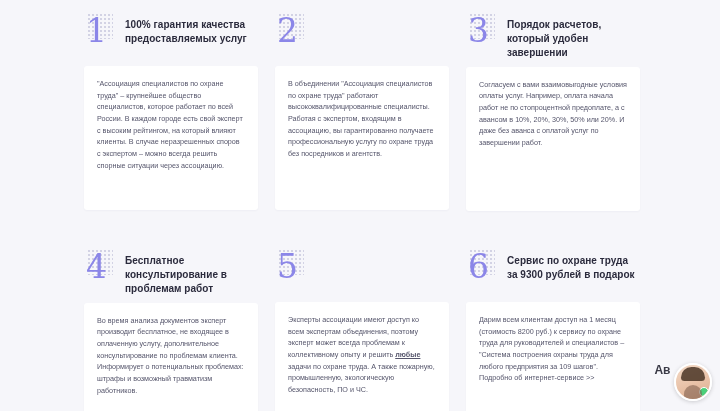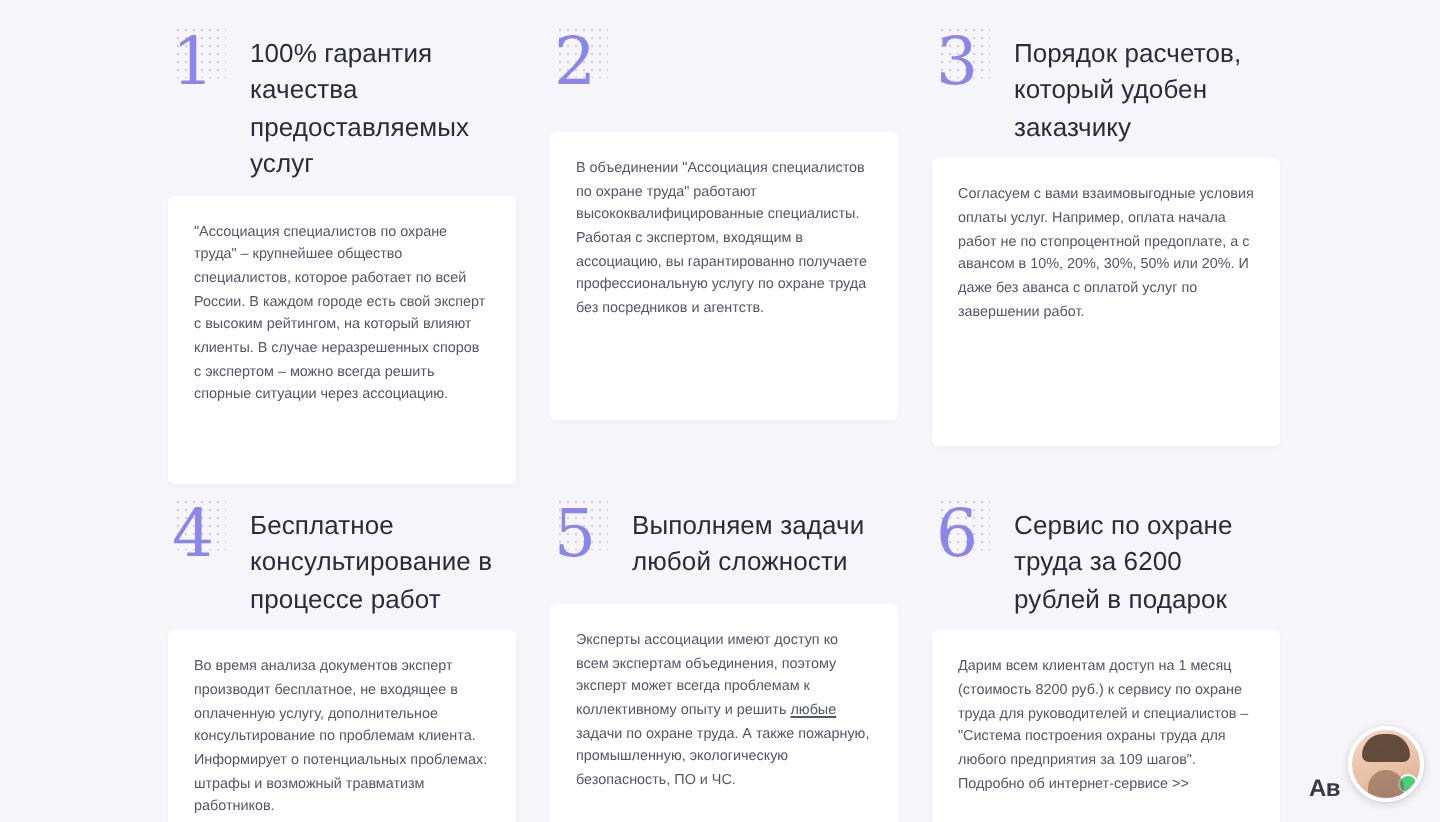--- a/index.html
+++ b/index.html
@@ -51,48 +51,48 @@
     position:absolute;
     left:0px;top:2px;
     font-family:"DejaVu Serif","Liberation Serif",serif;
     font-size:33px;
     font-weight:400;
     color:#8b86e8;
     line-height:1;
     letter-spacing:-1px;
   }
   .card-title{
-    font-size:13px;
-    font-weight:normal;
+    font-size:10px;
+    font-weight:bold;
     color:#2b2b3d;
     line-height:1.42;
     padding-top:6px;
     letter-spacing:.05px;
   }
   .card-body{
     background:#ffffff;
     border-radius:3px;
     margin-top:6px;
     padding:12px 13px 14px 13px;
     font-size:7.2px;
     line-height:1.62;
     color:#55556b;
     min-height:118px;
     box-shadow:0 1px 2px rgba(40,40,80,.035);
   }
   .card-body p{margin:0;}
-  .u{ text-decoration:underline; }
+  .u{ text-decoration:underline;font-weight:bold; }
   .row2 .card-body{min-height:110px;}
   .row2{margin-top:16px;}
 
   
   .widget{
     position:absolute;
     right:8px;bottom:10px;
-    display:flex;align-items:flex-end;
+    display:flex;align-items:flex-start;
     gap:4px;
   }
   .widget-label{
     font-size:12px;
     font-weight:bold;
     color:#3a3a46;
     letter-spacing:-.3px;
   }
   .widget-avatar{
     width:34px;height:34px;
@@ -158,64 +158,63 @@
         <p>В объединении "Ассоциация специалистов по охране труда" работают высококвалифицированные специалисты. Работая с экспертом, входящим в ассоциацию, вы гарантированно получаете профессиональную услугу по охране труда без посредников и агентств.</p>
       </div>
     </div>
 
     <div class="card">
       <div class="card-head">
         <div class="numwrap">
           <div class="dots"></div>
           <div class="num">3</div>
         </div>
-        <div class="card-title">Порядок расчетов, который удобен заказчику</div>
+        <div class="card-title">Порядок расчетов, который удобен завершении</div>
       </div>
       <div class="card-body">
         <p>Согласуем с вами взаимовыгодные условия оплаты услуг. Например, оплата начала работ не по стопроцентной предоплате, а с авансом в 10%, 20%, 30%, 50% или 20%. И даже без аванса с оплатой услуг по завершении работ.</p>
       </div>
     </div>
 
   </div>
 
   <div class="grid row2" style="top:232px;">
 
     <div class="card">
       <div class="card-head">
         <div class="numwrap">
           <div class="dots"></div>
           <div class="num">4</div>
         </div>
-        <div class="card-title">Бесплатное консультирование в процессе работ</div>
+        <div class="card-title">Бесплатное консультирование в проблемам работ</div>
       </div>
       <div class="card-body">
         <p>Во время анализа документов эксперт производит бесплатное, не входящее в оплаченную услугу, дополнительное консультирование по проблемам клиента. Информирует о потенциальных проблемах: штрафы и возможный травматизм работников.</p>
       </div>
     </div>
 
     <div class="card">
       <div class="card-head">
         <div class="numwrap">
           <div class="dots"></div>
           <div class="num">5</div>
         </div>
-        <div class="card-title">Выполняем задачи любой сложности</div>
       </div>
       <div class="card-body">
         <p><span>Эксперты ассоциации имеют доступ ко всем экспертам объединения, поэтому эксперт может всегда проблемам к коллективному опыту и решить </span><span class="u">любые</span><span> задачи по охране труда. А также пожарную, промышленную, экологическую безопасность, ПО и ЧС.</span></p>
       </div>
     </div>
 
     <div class="card">
       <div class="card-head">
         <div class="numwrap">
           <div class="dots"></div>
           <div class="num">6</div>
         </div>
-        <div class="card-title">Сервис по охране труда за 6200 рублей в подарок</div>
+        <div class="card-title">Сервис по охране труда за 9300 рублей в подарок</div>
       </div>
       <div class="card-body">
         <p>Дарим всем клиентам доступ на 1 месяц (стоимость 8200 руб.) к сервису по охране труда для руководителей и специалистов – "Система построения охраны труда для любого предприятия за 109 шагов". Подробно об интернет-сервисе &gt;&gt;</p>
       </div>
     </div>
 
   </div>
 
   <div class="widget">
     <div class="widget-label">Ав</div>

